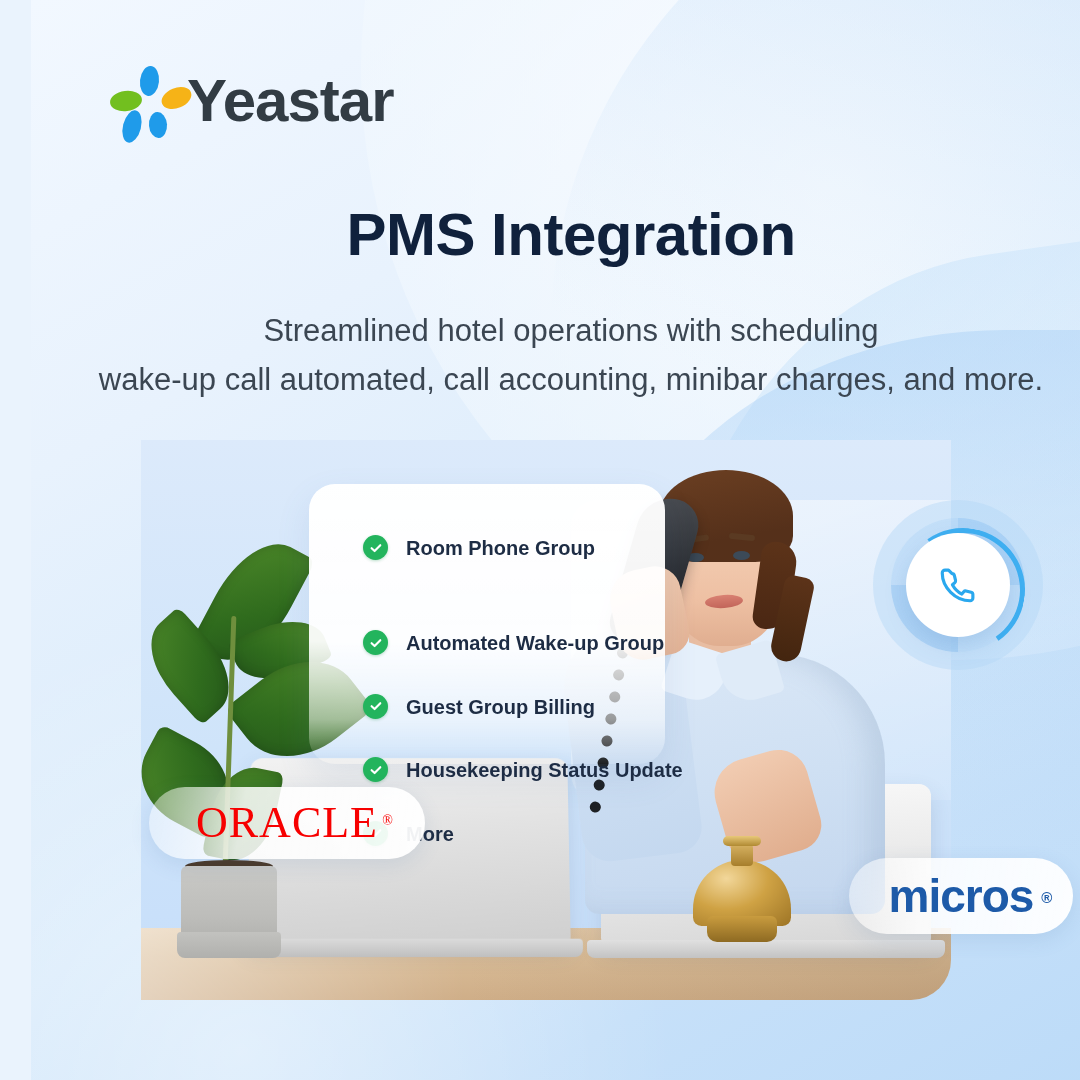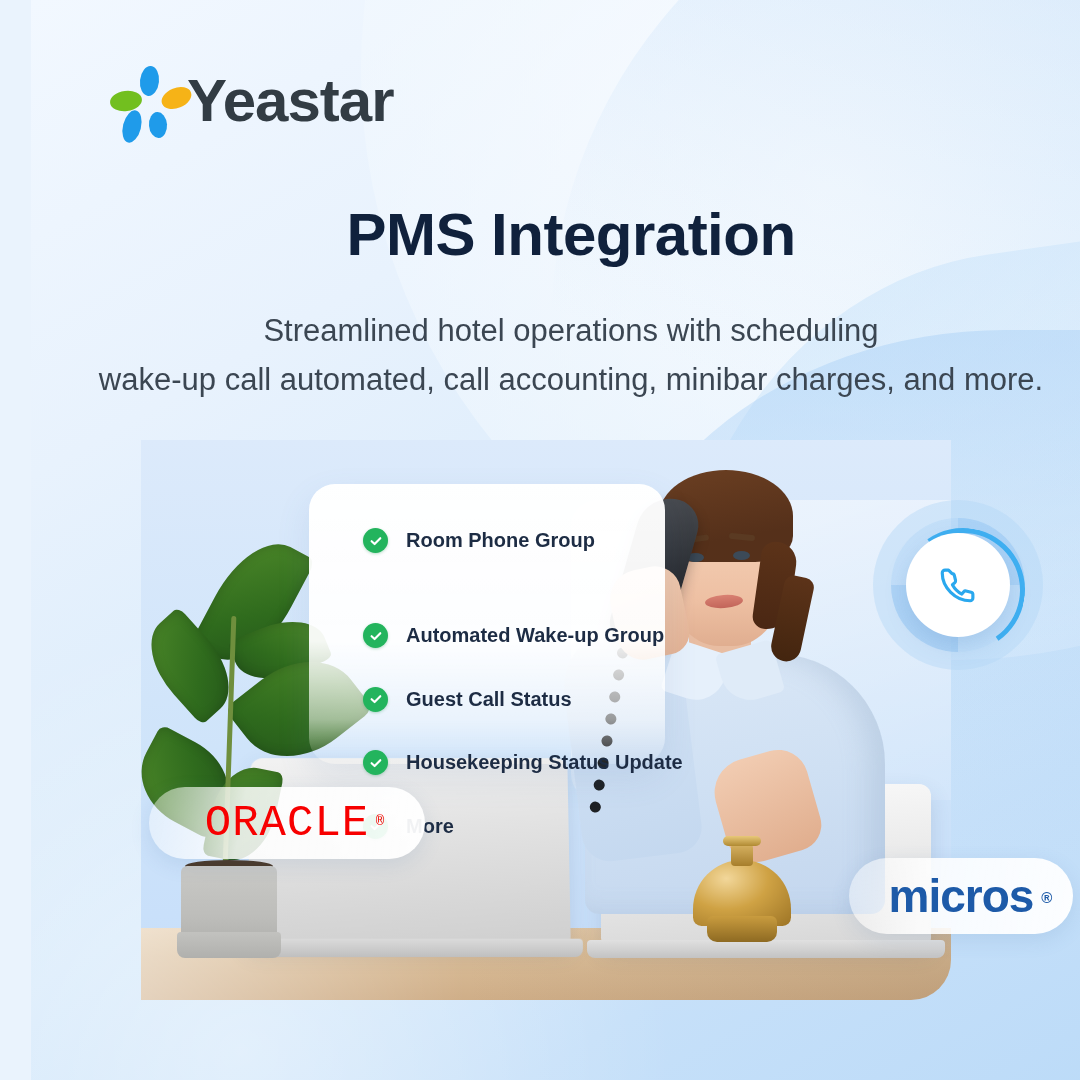--- a/index.html
+++ b/index.html
@@ -139,21 +139,21 @@
   .bell-knob{position:absolute;left:44px;bottom:76px;width:22px;height:26px;
     background:linear-gradient(180deg,#e0bc6c,#a67e2c);border-radius:8px 8px 4px 4px;}
   .bell-cap{position:absolute;left:36px;bottom:96px;width:38px;height:10px;
     background:linear-gradient(180deg,#e8c879,#b08a33);border-radius:6px;}
 
   
   .card{position:absolute;left:278px;top:484px;width:356px;height:280px;border-radius:26px;
     background:linear-gradient(180deg,rgba(255,255,255,.97) 0%,rgba(255,255,255,.95) 56%,rgba(255,255,255,.55) 84%,rgba(255,255,255,0) 100%);
     box-shadow:0 14px 34px rgba(90,125,170,.12);}
   .features{position:absolute;left:308px;top:528px;width:420px;}
-  .feat{display:flex;align-items:flex-start;height:32px;margin-bottom:0;padding-left:24px;}
+  .feat{display:flex;align-items:flex-end;height:32px;margin-bottom:0;padding-left:24px;}
   .check{width:25px;height:25px;border-radius:50%;background:#23b45d;
     display:flex;align-items:center;justify-content:center;flex:0 0 25px;
     box-shadow:0 1px 3px rgba(25,140,75,.30);}
   .check svg{display:block;}
   .feat-label{margin-left:18px;font-size:20px;line-height:24px;font-weight:700;color:#1d2c44;white-space:nowrap;}
   .feat-spacer{height:31.5px;}
 
   
   .phone-wrap{position:absolute;left:842px;top:500px;width:170px;height:170px;}
   .ring-outer{position:absolute;left:0;top:0;width:170px;height:170px;border-radius:50%;
@@ -165,21 +165,21 @@
   .phone-circle{position:absolute;left:33px;top:33px;width:104px;height:104px;border-radius:50%;
     background:#fff;display:flex;align-items:center;justify-content:center;
     box-shadow:0 8px 22px rgba(70,120,180,.20);}
 
   
   .pill{position:absolute;border-radius:44px;display:flex;align-items:center;justify-content:center;
     background:linear-gradient(100deg,rgba(255,255,255,.40) 0%,rgba(255,255,255,.86) 34%,rgba(255,255,255,.95) 100%);
     box-shadow:0 6px 20px rgba(80,120,170,.14);}
   .pill-oracle{left:118px;top:787px;width:276px;height:72px;}
   .oracle-text{font-size:44px;line-height:44px;font-weight:400;color:#f70000;letter-spacing:1px;
-    font-family:Liberation Mono, monospace;position:relative;}
+    font-family:Liberation Serif, serif;position:relative;}
   .oracle-reg{position:absolute;right:-16px;top:-2px;font-size:14px;color:#f70000;}
   .pill-micros{left:818px;top:858px;width:224px;height:76px;}
   .micros-text{font-size:46px;line-height:46px;font-weight:700;color:#1d5aa8;letter-spacing:-1px;position:relative;}
   .micros-reg{position:absolute;right:-18px;top:2px;font-size:15px;color:#1d5aa8;}
 </style>
 </head>
 <body>
 
 <div class="stage">
 
@@ -282,21 +282,21 @@
       <span class="feat-label">Automated Wake-up Group</span>
     </div>
     <div class="feat-spacer"></div>
 
     <div class="feat">
       <span class="check">
         <svg width="14" height="14" viewBox="0 0 14 14">
             <path d="M2.6 7.2 L5.6 10.1 L11.3 4.2" fill="none" stroke="#ffffff" stroke-width="2.1" stroke-linecap="round" stroke-linejoin="round"></path>
           </svg>
       </span>
-      <span class="feat-label">Guest Call Status</span>
+      <span class="feat-label">Guest Group Billing</span>
     </div>
     <div class="feat-spacer"></div>
 
     <div class="feat">
       <span class="check">
         <svg width="14" height="14" viewBox="0 0 14 14">
             <path d="M2.6 7.2 L5.6 10.1 L11.3 4.2" fill="none" stroke="#ffffff" stroke-width="2.1" stroke-linecap="round" stroke-linejoin="round"></path>
           </svg>
       </span>
       <span class="feat-label">Housekeeping Status Update</span>

